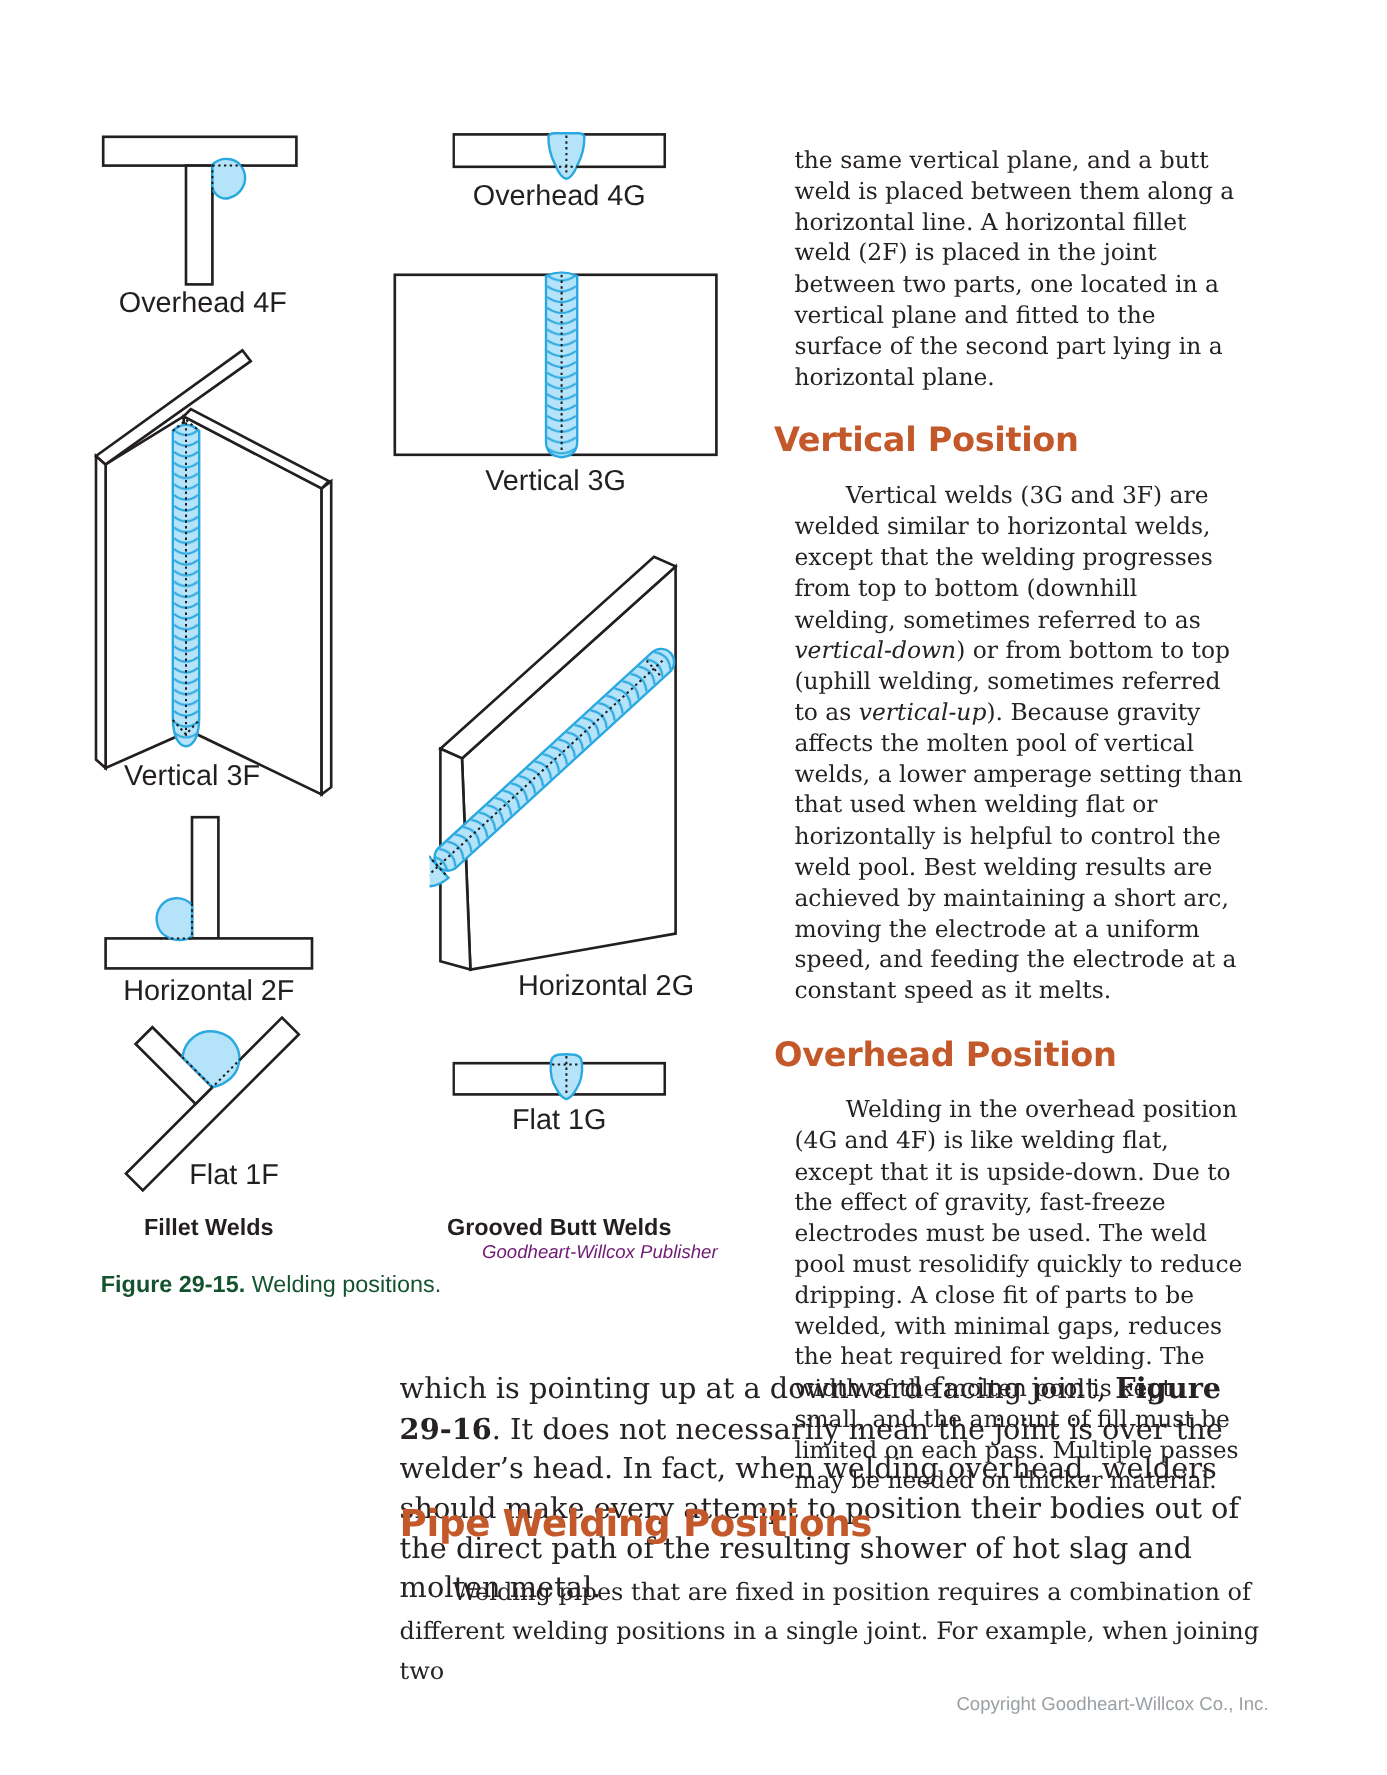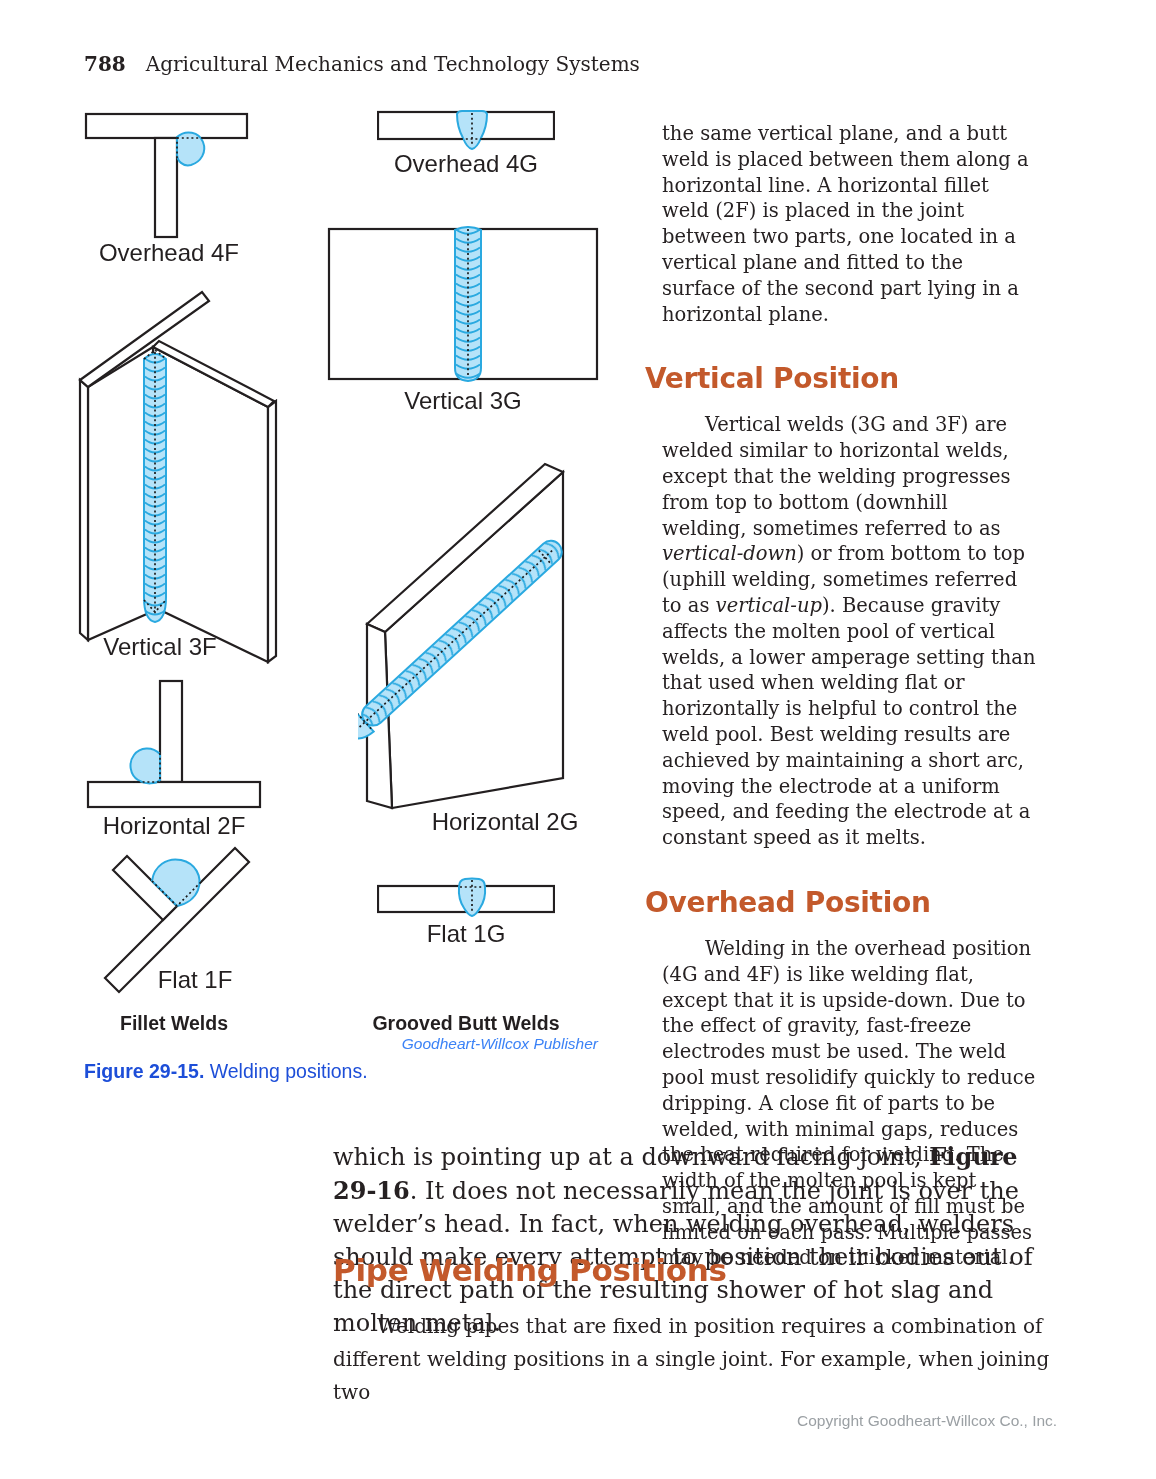--- a/index.html
+++ b/index.html
@@ -8,45 +8,42 @@
         font-family:"DejaVu Serif",serif;color:#262122}
   .runhead{position:absolute;left:84px;top:52px;font-size:20px;color:#262122;white-space:nowrap}
   .runhead .pgnum{font-weight:700;margin-right:20px}
   .diagram{position:absolute}
   .diagram svg{display:block;width:100%;height:100%}
   .dlabel{position:absolute;font-family:"Liberation Sans",sans-serif;font-size:24px;
           color:#231f20;text-align:center;white-space:nowrap}
   .dgroup{position:absolute;font-family:"Liberation Sans",sans-serif;font-size:19.5px;
           font-weight:700;color:#231f20;text-align:center;white-space:nowrap}
   .credit{position:absolute;font-family:"Liberation Sans",sans-serif;font-size:15.5px;
-          font-style:italic;color:#3b82f6;text-align:right}
+          font-style:italic;color:#701a75;text-align:right}
   .caption{position:absolute;left:84px;top:1060px;width:540px;
-           font-family:"Liberation Sans",sans-serif;font-size:19.5px;color:#1d4ed8}
+           font-family:"Liberation Sans",sans-serif;font-size:19.5px;color:#14532d}
   .caption b{font-weight:700}
   .rcol{position:absolute;left:645px;top:104px;width:410px;font-size:19.5px;line-height:25.8px}
   .rcol p{margin:17px}
   .rcol p.ind{text-indent:2.2em}
   .sect{font-family:"DejaVu Sans",sans-serif;font-weight:700;color:#c3592b;
-        font-size:28px;line-height:32px;margin:36px 0 10px;letter-spacing:-0.3px}
+        font-size:28px;line-height:32px;margin:24px 0 10px;letter-spacing:-0.3px}
   .fullp{position:absolute;left:333px;top:1140px;width:726px;font-size:24px;line-height:33px}
   .pipeblock{position:absolute;left:333px;top:1252px;width:726px}
   .pipeblock .big{font-family:"DejaVu Sans",sans-serif;font-weight:700;color:#c3592b;
                   font-size:31px;line-height:36px;margin:0 0 22px;letter-spacing:-0.3px}
   .pipeblock p{font-size:20px;line-height:33px;text-indent:2.2em}
   .copyright{position:absolute;left:797px;top:1412px;font-family:"Liberation Sans",sans-serif;
              font-size:15.5px;color:#9ba0a4;white-space:nowrap}
 </style>
 </head>
 <body>
 
 <div class="page">
 
-  <div class="runhead">
-    <span class="pgnum">788</span><span>Agricultural Mechanics and Technology Systems</span>
-  </div>
 
   <div class="diagram" style="left:84px;top:110px;width:170px;height:130px">
     <svg viewBox="0 0 170 130">
       <rect x="2" y="4" width="161" height="24" fill="#fff" stroke="#231f20" stroke-width="2.2"></rect>
       <rect x="71" y="28" width="22" height="99" fill="#fff" stroke="#231f20" stroke-width="2.2"></rect>
       <path d="M93,27 C102,19 115,22 119,32 C123,42 117,52 107,55 C99,57 93,51 93,44 Z" fill="#b5e3f9" stroke="#2aa9e0" stroke-width="2"></path>
       <path d="M93,28 H119 M93,27 V54" fill="none" stroke="#1c1c1c" stroke-width="1.7" stroke-dasharray="2 2.8"></path>
     </svg>
   </div>
   <div class="dlabel" style="left:84px;top:239px;width:170px">Overhead 4F</div>

